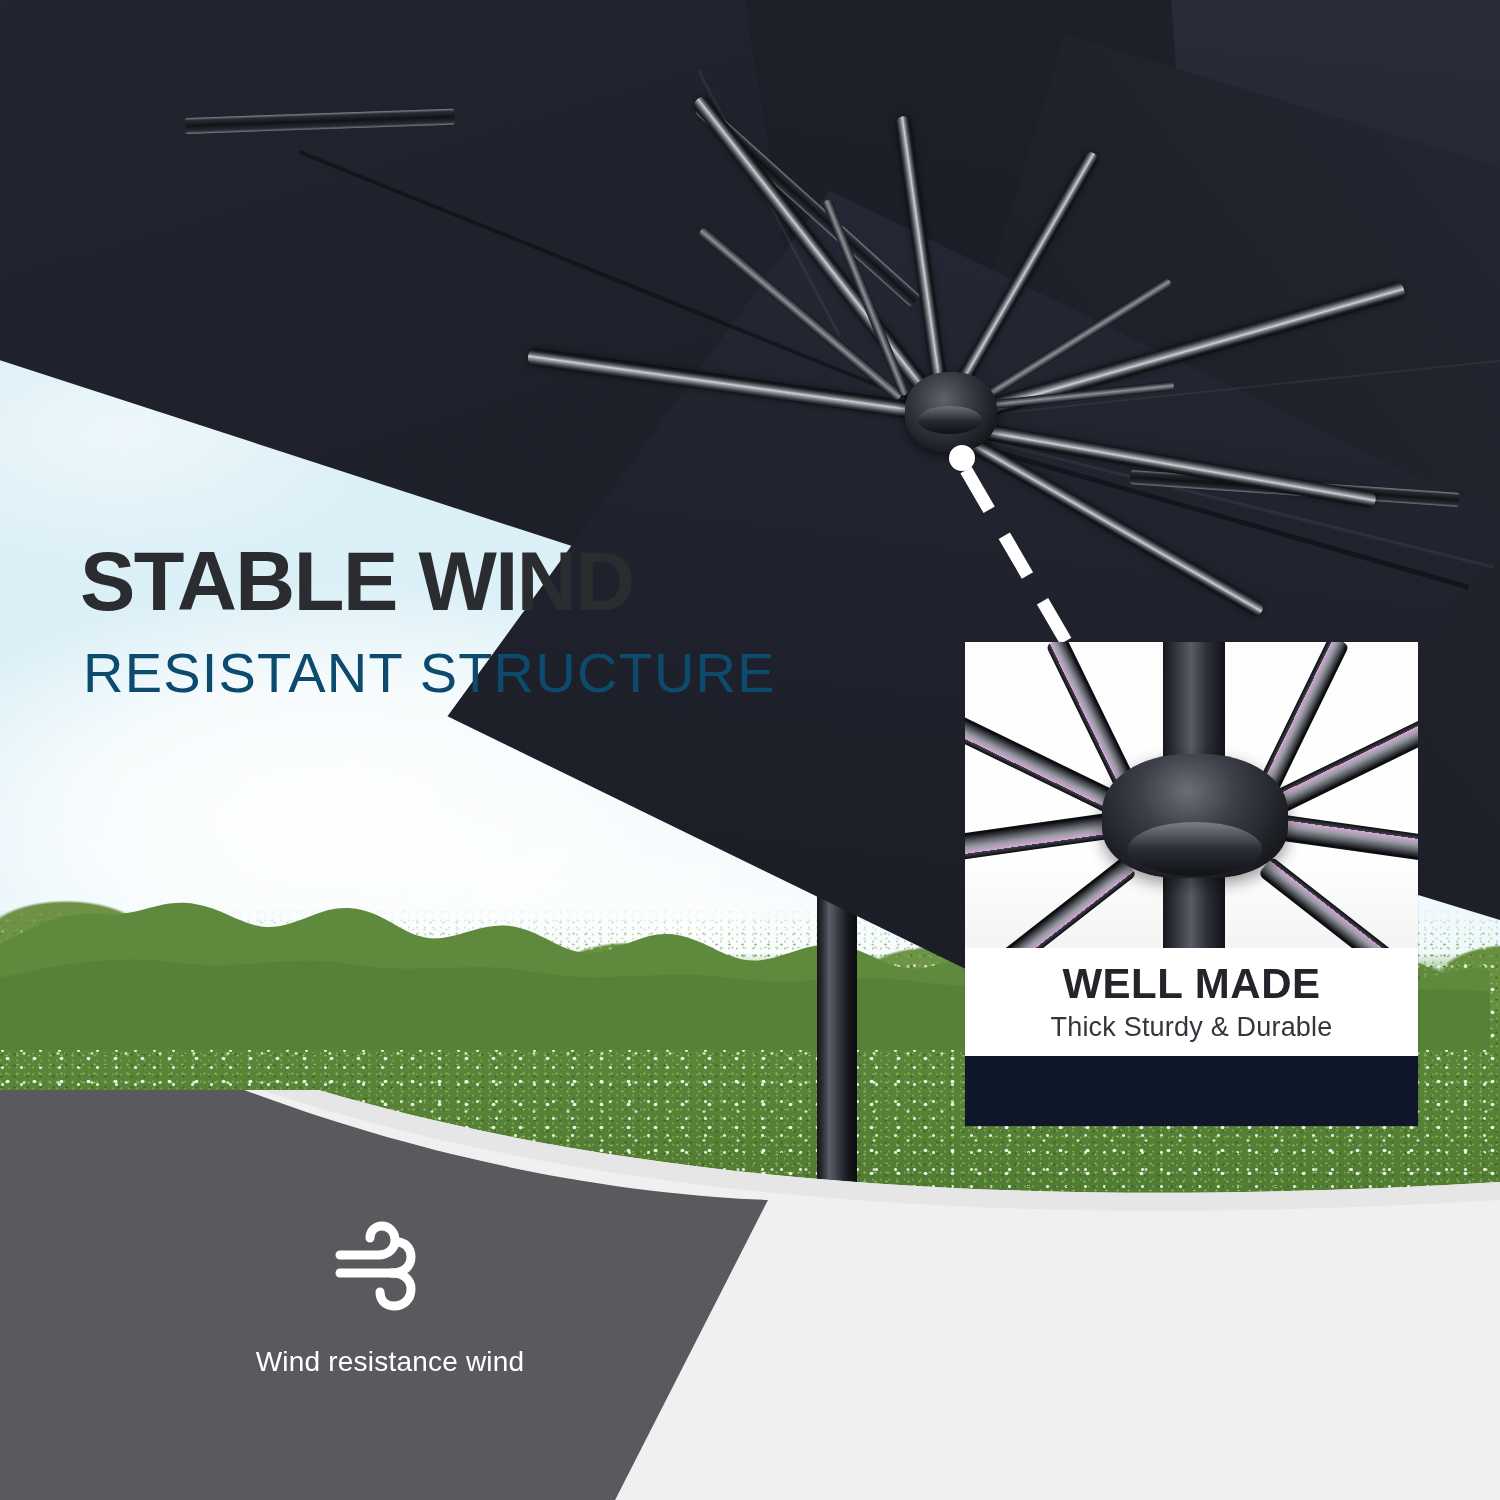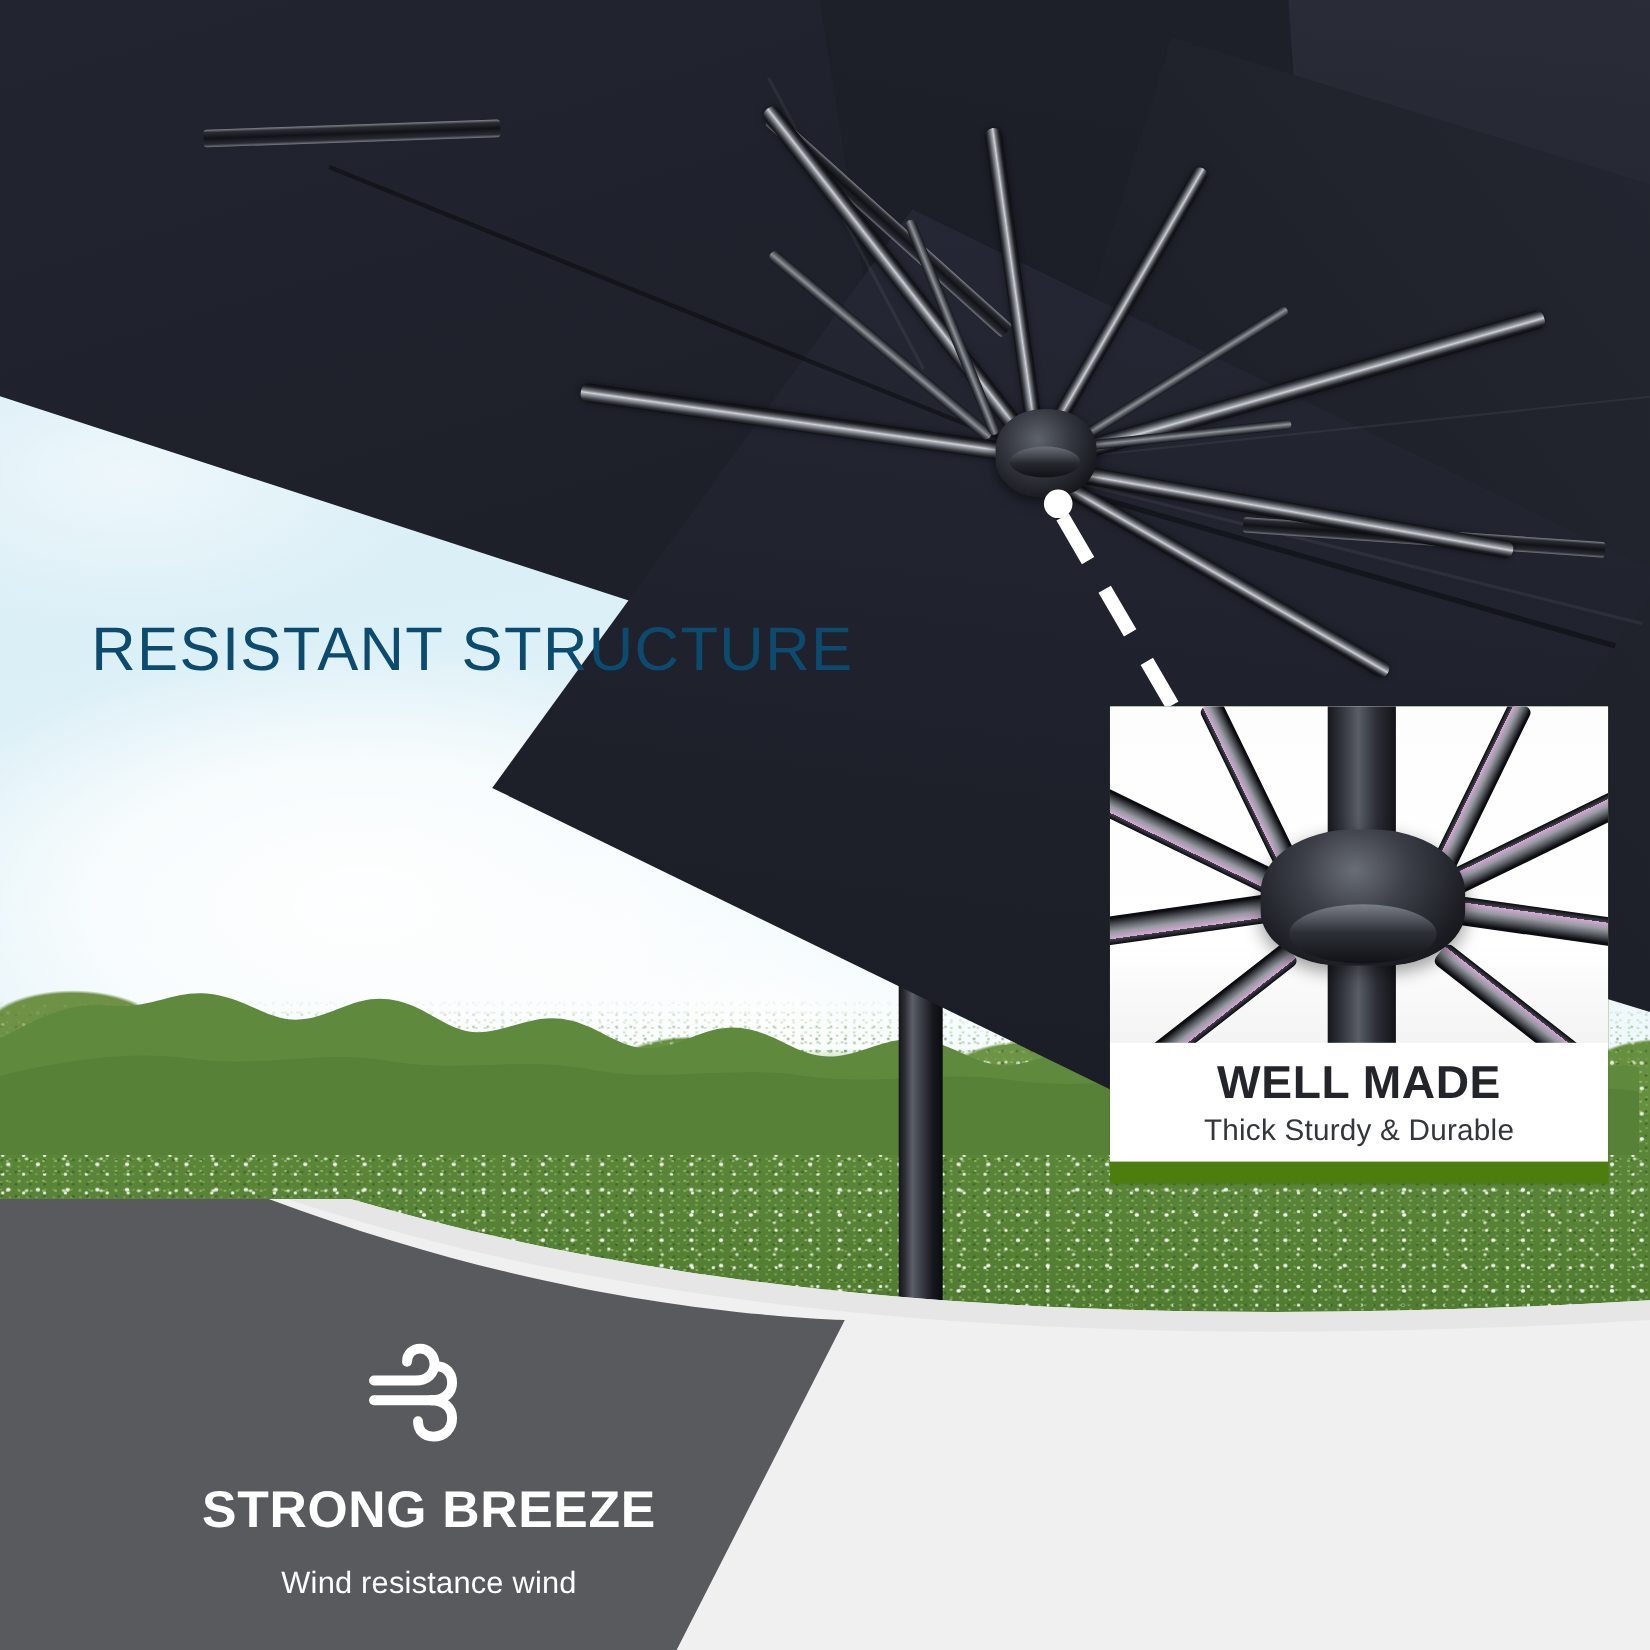--- a/index.html
+++ b/index.html
@@ -179,25 +179,24 @@
   
   .callout-dot{
     position:absolute;left:949px;top:445px;width:26px;height:26px;
     border-radius:50%;background:#ffffff;
     box-shadow:0 0 0 1px rgba(0,0,0,.06);
   }
   .callout-line{position:absolute;left:0;top:0;width:1500px;height:1500px;pointer-events:none;}
 
   
   .inset{
-    position:absolute;left:965px;top:642px;width:453px;height:434px;
-    background:#4d7c0f;
+    position:absolute;left:965px;top:642px;width:453px;height:484px;
+    background:#0f172a;
     overflow:hidden;
     box-shadow:0 0 0 1px rgba(0,0,0,.05);
-    margin-left:44px;
   }
   .inset-photo{
     position:absolute;left:0;top:0;width:453px;height:310px;
     background:
       linear-gradient(180deg,#fdfdfd 0%,#ffffff 70%,#f3f3f3 100%);
     overflow:hidden;
   }
   .inset-pole{
     position:absolute;left:198px;top:-6px;width:62px;height:320px;
     background:linear-gradient(90deg,#15171c 0%,#34373e 22%,#595d66 45%,#2b2e35 72%,#111317 100%);
@@ -343,20 +342,21 @@
       <div class="inset-hub"></div>
       <div class="inset-hub-ring"></div>
     </div>
     <div class="inset-text">
       <div class="inset-title">WELL MADE</div>
       <div class="inset-sub">Thick Sturdy &amp; Durable</div>
     </div>
   </div>
 
   <div class="headline">
+    <h1 class="headline-1">STABLE WIND</h1>
     <h2 class="headline-2">RESISTANT STRUCTURE</h2>
   </div>
 
   <svg class="bottom-svg" viewBox="0 0 1500 420" preserveAspectRatio="none">
 
     <path d="M0,-130 C380,78 900,128 1500,92 L1500,420 L0,420 Z" fill="#f0f0f0"></path>
 
     <path d="M0,-130 C380,78 900,128 1500,92 L1500,110 C900,146 380,96 0,-112 Z" fill="#e6e6e6"></path>
 
     <path d="M0,-112 C330,68 620,104 768,110 L610,420 L0,420 Z" fill="#595a5e"></path>
@@ -364,18 +364,17 @@
 
   <div class="feature feat-left">
     <div class="feat-icon">
       <svg width="116" height="90" viewBox="0 0 116 90" fill="none" stroke="#ffffff" stroke-width="9" stroke-linecap="round" stroke-linejoin="round">
         <path d="M8,34 H46 C57,34 63,27 63,19 C63,11 57,5 50,5 C43,5 38,10 38,17"></path>
         <path d="M8,52 H60"></path>
         <path d="M60,52 C72,52 79,45 79,36 C79,27 73,21 65,21"></path>
         <path d="M60,52 C72,52 79,59 79,68 C79,78 72,85 62,85 C53,85 48,79 48,71"></path>
       </svg>
     </div>
-    <div class="feat-title">STRONG BREEZE</div>
     <div class="feat-sub">Wind resistance wind</div>
   </div>
 
 
 </div>
 
 </body></html>

